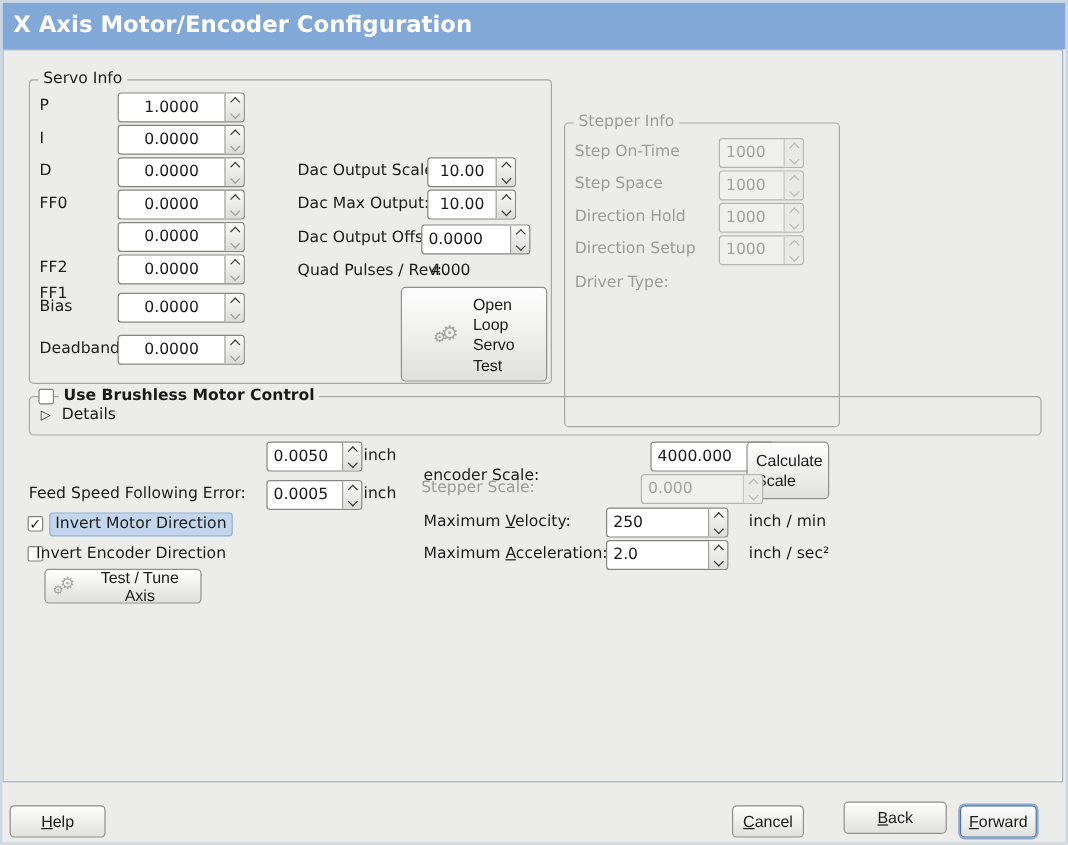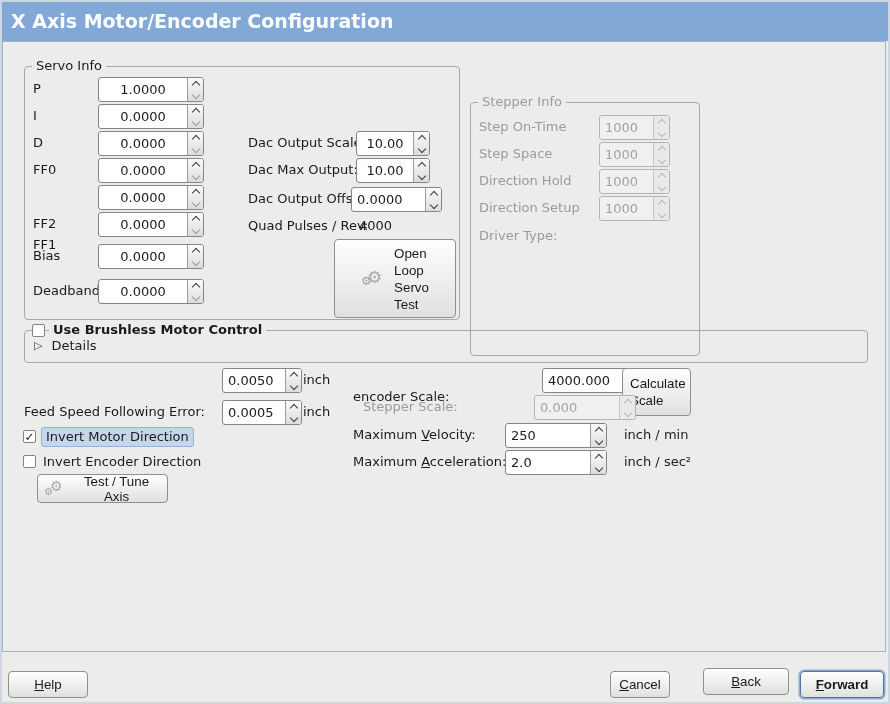--- a/index.html
+++ b/index.html
@@ -264,21 +264,21 @@
         <span class="chev up"></span>
         <span class="chev down"></span>
       </span>
   </div>
   <span class="unit" style="left:301px;top:398px;">inch</span>
 
   <span class="cb" style="left:21px;top:428px;">✓</span>
   <span class="hl" style="left:39px;top:425px;">Invert Motor Direction</span>
 
   <span class="cb" style="left:21px;top:453px;"></span>
-  <span class="lbl" style="left:41px;top:448px;">Invert Encoder Direction</span>
+  <span class="lbl" style="left:28px;top:448px;">Invert Encoder Direction</span>
 
   <button class="btn" style="left:35px;top:472px;width:131px;height:29px;gap:4px;">
     <span class="gears" style="width:24px;flex-basis:24px;">
         <span class="g1" style="font-size:14px;top:2px;">⚙</span>
         <span class="g2" style="font-size:10px;top:10px;">⚙</span>
       </span>
     <span>Test / Tune Axis</span>
   </button>
 
   <span class="lbl" style="left:351px;top:383px;">encoder Scale:</span>
@@ -287,21 +287,21 @@
     <span class="btns">
         <span class="chev up"></span>
         <span class="chev down"></span>
       </span>
   </div>
   <button class="btn" style="left:620px;top:366px;width:69px;height:48px;justify-content:flex-start;padding-left:7px;">
     <span class="pre">Calculate
 Scale</span>
   </button>
 
-  <span class="lbl dim" style="left:361px;top:393px;">Stepper Scale:</span>
+  <span class="lbl dim" style="left:349px;top:393px;">Stepper Scale:</span>
   <div class="spin disabled" style="left:532px;top:393px;width:100px;">
     <span class="val">0.000</span>
     <span class="btns">
         <span class="chev up"></span>
         <span class="chev down"></span>
       </span>
   </div>
 
   <span class="lbl" style="left:351px;top:421px;"><span>Maximum </span><span class="u">V</span><span>elocity:</span></span>
   <div class="spin" style="left:503px;top:421px;width:100px;">
@@ -325,17 +325,17 @@
 
   <button class="btn" style="left:6px;top:669px;width:80px;height:27px;">
     <span><span class="u">H</span><span>elp</span></span>
   </button>
   <button class="btn" style="left:608px;top:669px;width:60px;height:27px;text-align:right;">
     <span><span class="u">C</span><span>ancel</span></span>
   </button>
   <button class="btn" style="left:701px;top:666px;width:86px;height:27px;">
     <span><span class="u">B</span><span>ack</span></span>
   </button>
-  <button class="btn focus" style="left:798px;top:669px;width:84px;height:27px;font-weight:bold;">
+  <button class="btn focus" style="left:798px;top:669px;width:64px;height:27px;">
     <span><span class="u">F</span><span>orward</span></span>
   </button>
 
 </div>
 
 </body></html>

